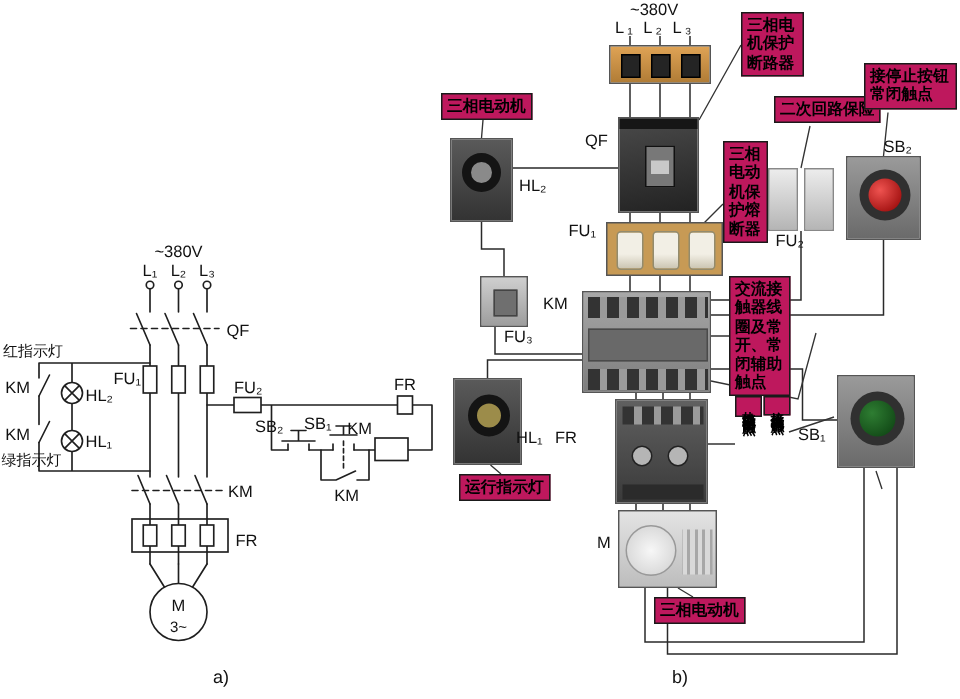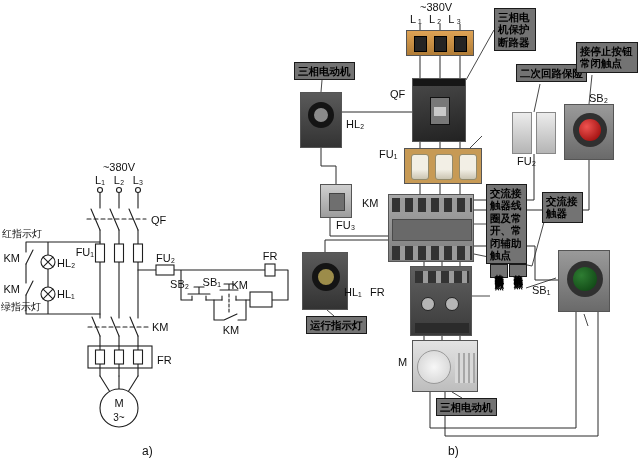--- a/index.html
+++ b/index.html
@@ -5,21 +5,21 @@
   *{margin:0;padding:0;box-sizing:border-box}
   html,body{width:640px;height:466px;background:#fff;overflow:hidden;
     font-family:"Liberation Sans","DejaVu Sans",sans-serif;}
   .stage{position:relative;width:640px;height:466px;background:#fff;overflow:hidden}
   .layer{position:absolute;left:0;top:0;z-index:1}
   svg text{font-family:"Liberation Sans","DejaVu Sans",sans-serif;fill:#111}
   .t11{font-size:11px}
   .t10{font-size:10px}
   .lbl{position:absolute;font-size:11px;color:#111;white-space:nowrap;z-index:4}
   .cap{position:absolute;font-size:12px;color:#111;z-index:4}
-  .callout{position:absolute;border:1px solid #1a1a1a;background:#737373;color:#000;
+  .callout{position:absolute;border:1px solid #1a1a1a;background:#be185d;color:#000;
     font-size:10.5px;font-weight:600;padding:2px 3px;line-height:1.18;z-index:3}
   .callout-v{writing-mode:vertical-rl;font-size:9px;line-height:1.15;letter-spacing:1px;padding:2px 3px}
   .nowrap{white-space:nowrap}
   .photo{position:absolute;border:1px solid #555;z-index:2}
   .abs{position:absolute}
   .tcell{position:absolute;top:5px;width:13px;height:16px;background:#242424;border:1px solid #000}
   .screwrow{position:absolute;background:repeating-linear-gradient(90deg,#333 0 8px,#9a9a9a 8px 13px)}
   .dial{position:absolute;width:14px;height:14px;border-radius:50%;background:#b5b5b5;border:1px solid #222}
   .ring{position:absolute;border-radius:50%;border:6px solid #141414}
   .holder{position:absolute;top:0;width:20px;height:42px;background:linear-gradient(#ececec,#b5b5b5);border:1px solid #888}
@@ -203,22 +203,22 @@
   <span class="lbl" style="left:344px;top:286px">HL₁</span>
   <span class="lbl" style="left:370px;top:286px">FR</span>
   <span class="lbl" style="left:589px;top:92px">SB₂</span>
   <span class="lbl" style="left:532px;top:284px">SB₁</span>
   <span class="lbl" style="left:398px;top:356px">M</span>
 
   <div class="callout" style="left:494px;top:8px;width:42px">三相电机保护断路器</div>
   <div class="callout nowrap" style="left:294px;top:62px">三相电动机</div>
   <div class="callout nowrap" style="left:516px;top:64px">二次回路保险</div>
   <div class="callout" style="left:576px;top:42px;width:62px">接停止按钮常闭触点</div>
+  <div class="callout" style="left:482px;top:94px;width:30px">三相电动机保护熔断器</div>
   <div class="callout" style="left:486px;top:184px;width:41px">交流接触器线圈及常开、常闭辅助触点</div>
-  <div class="callout" style="left:542px;top:192px;width:41px">交流接触器</div>
   <div class="callout nowrap" style="left:306px;top:316px">运行指示灯</div>
   <div class="callout callout-v" style="left:490px;top:264px">热继电器常闭触点</div>
   <div class="callout callout-v" style="left:509px;top:264px">接热继电器触点</div>
   <div class="callout nowrap" style="left:436px;top:398px">三相电动机</div>
 
   <span class="cap" style="left:142px;top:444px">a)</span>
   <span class="cap" style="left:448px;top:444px">b)</span>
 
 </div>
 

